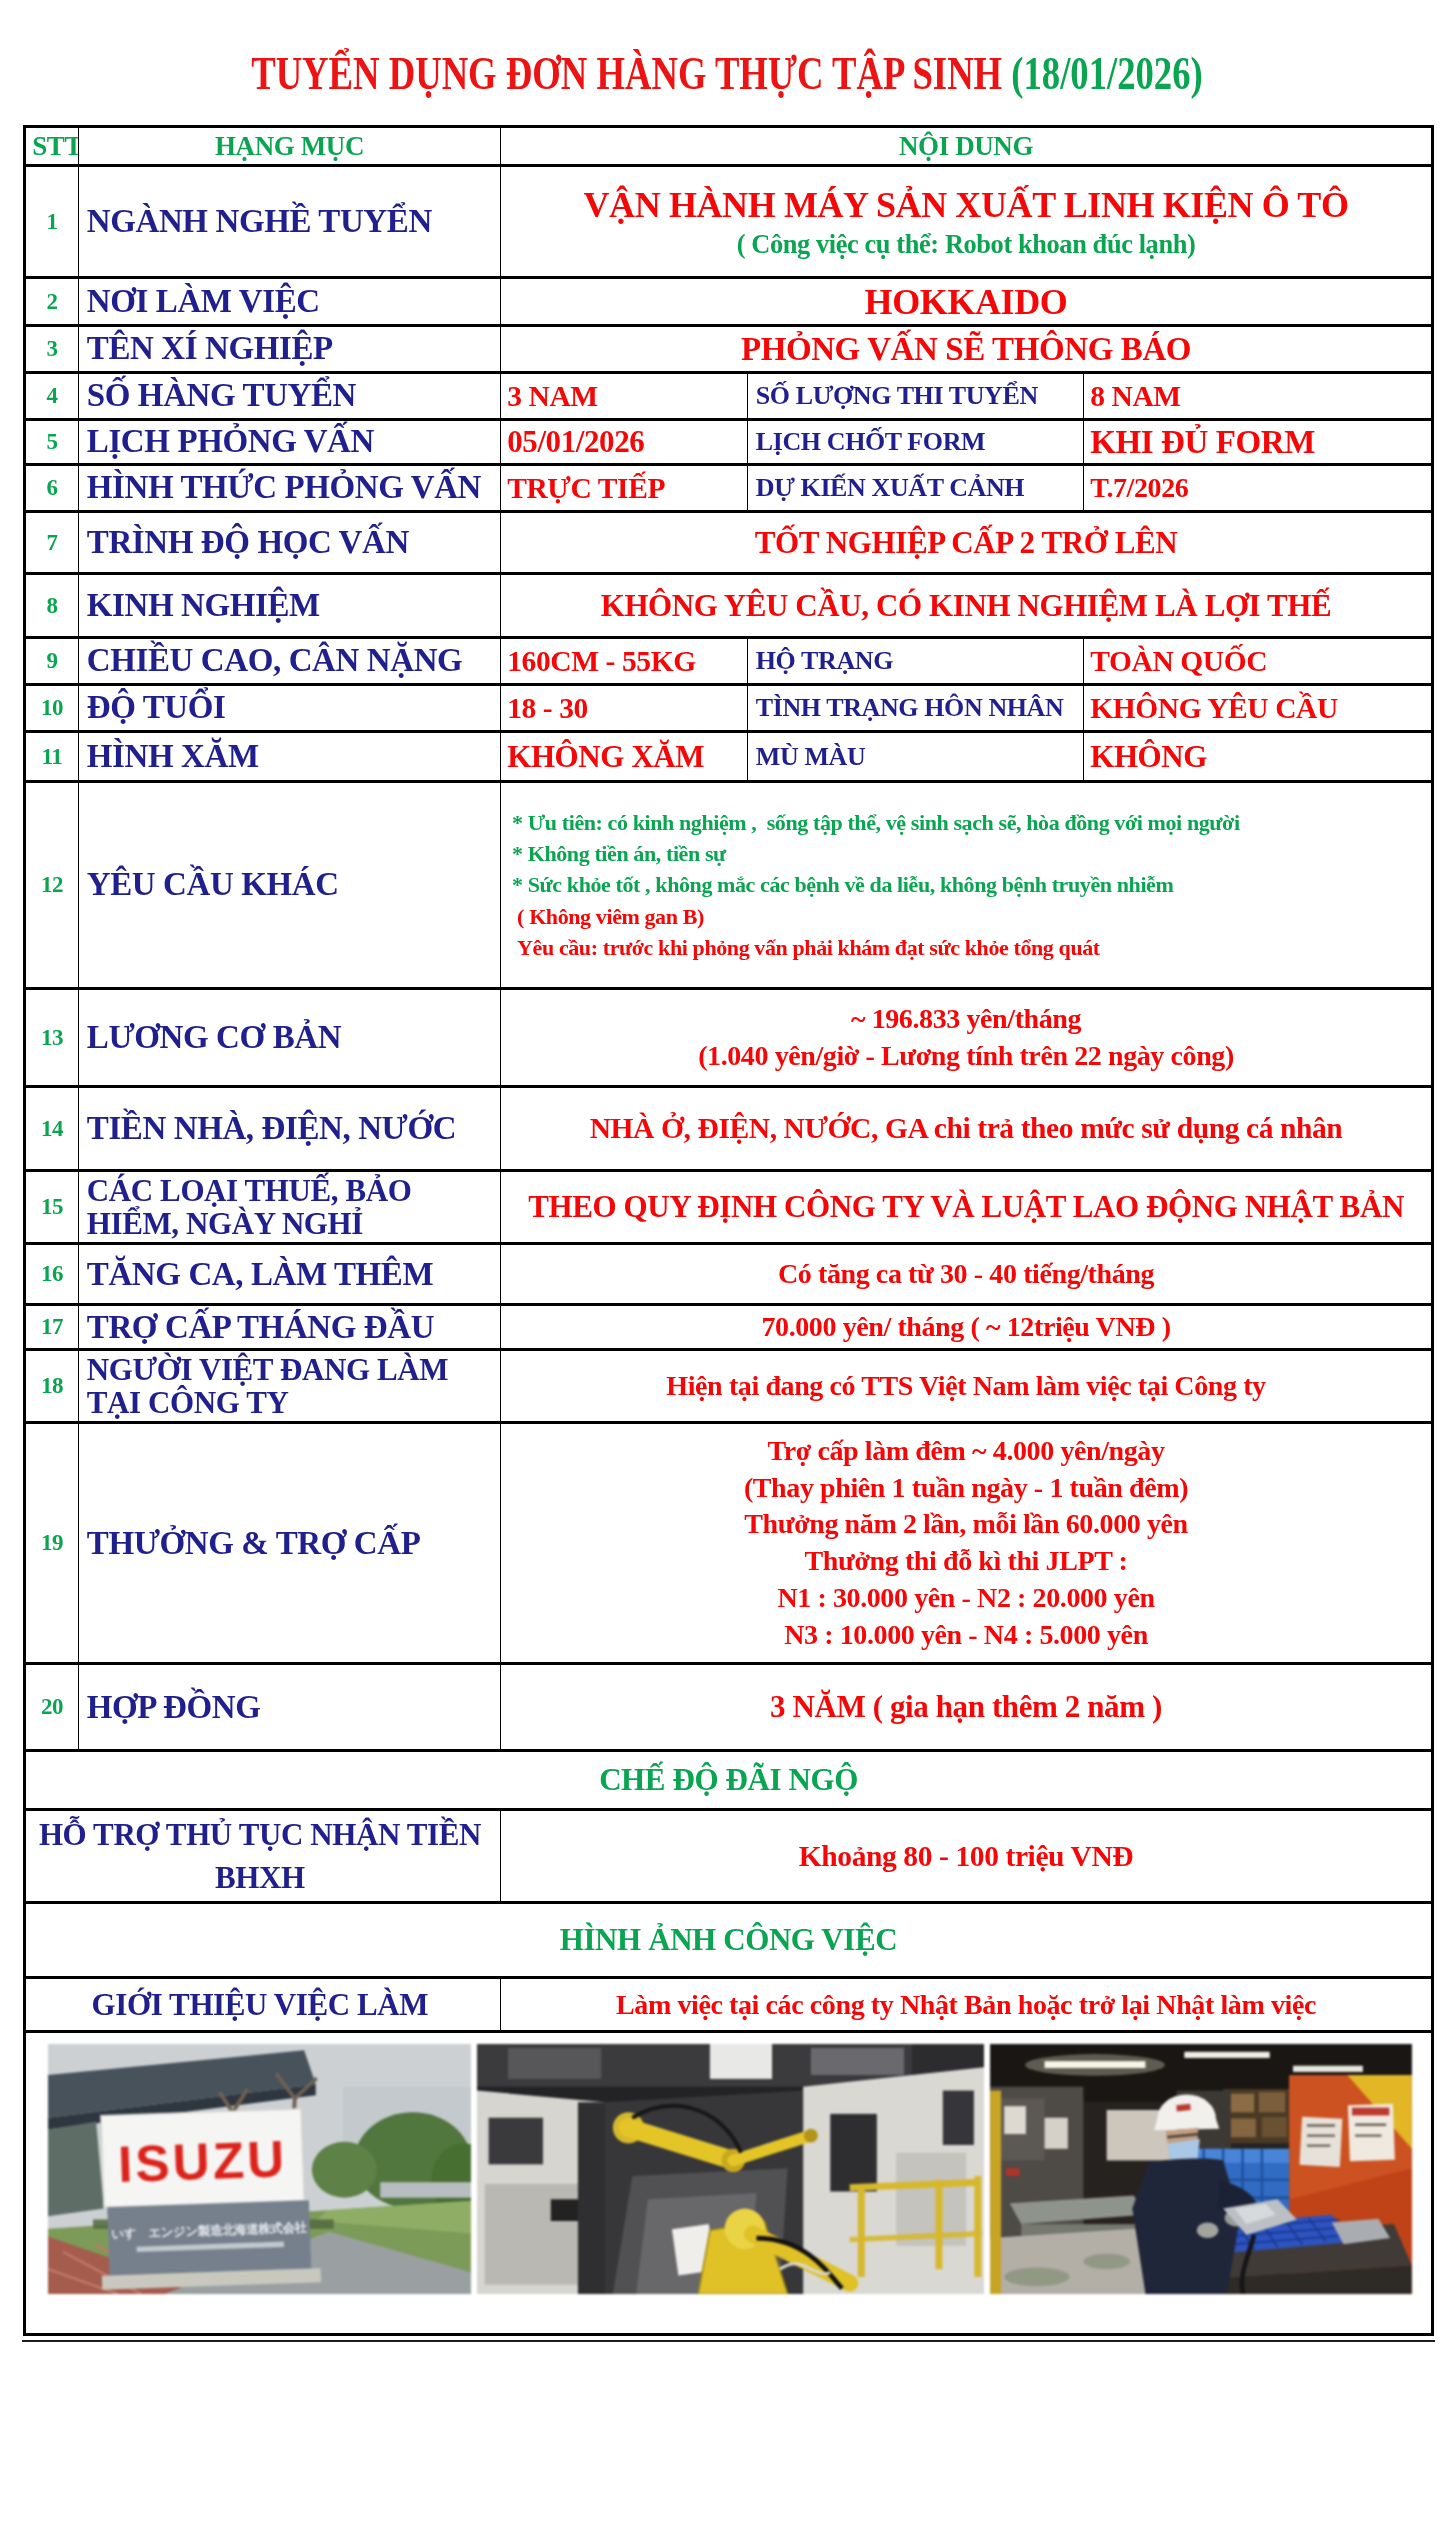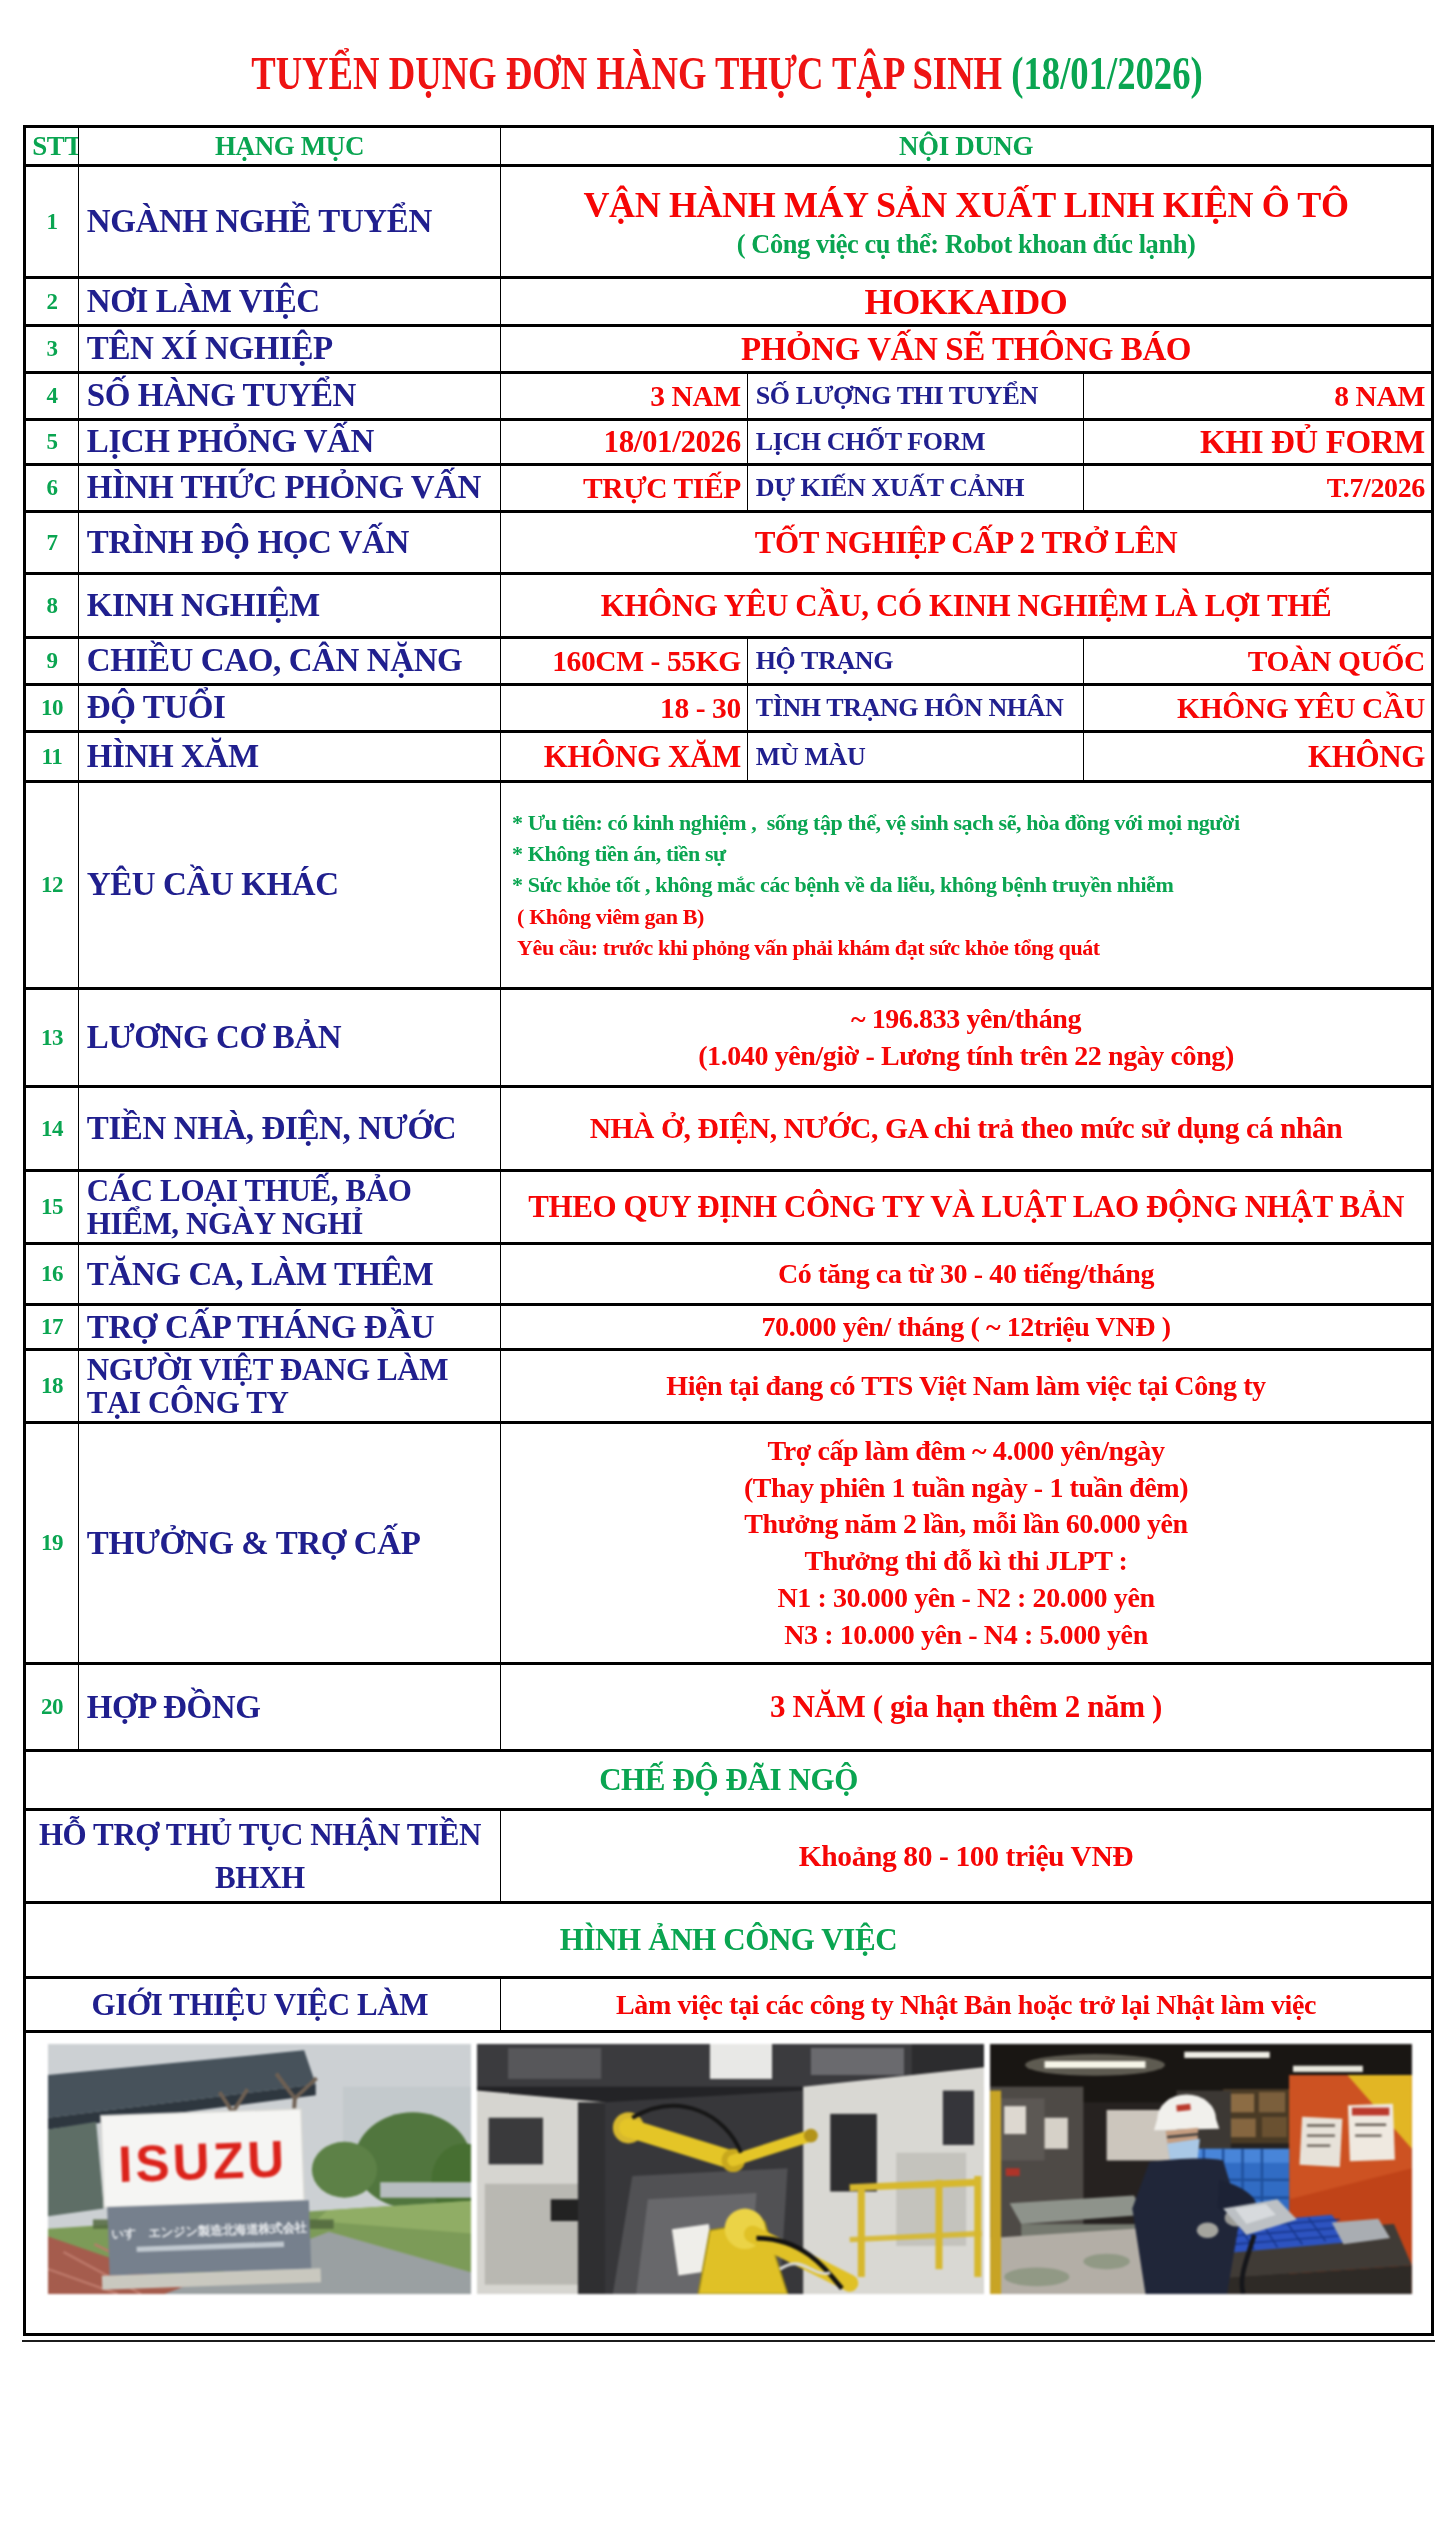--- a/index.html
+++ b/index.html
@@ -18,21 +18,21 @@
   table.doc{border-collapse:collapse;table-layout:fixed;width:1409px;margin-left:23px;border:3.1px solid #000;}
   td{border:1.6px solid #000;border-top:3.9px solid #000;border-bottom:3.9px solid #000;
      padding:1.6px 6.2px;box-sizing:border-box;overflow:hidden;vertical-align:middle;}
 
   .hd{color:#0aa551;text-align:center;font-size:27px;}
   .stt{color:#0aa551;text-align:center;font-size:23px;padding:0;}
   .lab{color:#201f8e;font-size:33px;line-height:1.08;text-align:left;padding-left:7.8px;}
   .lab.small{font-size:31px;margin-left:44px;}
   .lab.centered{text-align:center;padding-left:0;}
   .lab2{color:#201f8e;font-size:26px;text-align:left;padding-left:7.8px;}
-  .v{color:#f60606;text-align:right;font-size:29.5px;}
+  .v{color:#f60606;text-align:left;font-size:29.5px;}
   .cnt{color:#f60606;text-align:center;}
   .sec-cell{color:#0aa551;text-align:center;font-size:31px;}.s36{font-size:28px}.s38{font-size:29.5px}.s40{font-size:31px}
   .s42{font-size:33px}.s46{font-size:36px}
   .ml{line-height:1.32;}
   .pre{white-space:pre-wrap;}
   .r1sub{color:#0aa551;font-size:26.4px;line-height:1.25;}
   .r1main{font-size:36px;line-height:1.3;}
   .req{color:#0aa551;font-size:22px;text-align:left;line-height:1.43;padding-left:11px;}
   .req .rl{color:#f60606;}
   .lh14{line-height:1.4;}
@@ -96,21 +96,21 @@
     <td class="stt">4</td>
     <td class="lab">SỐ HÀNG TUYỂN</td>
     <td class="v">3 NAM</td>
     <td class="lab2">SỐ LƯỢNG  THI TUYỂN</td>
     <td class="v">8 NAM</td>
   </tr>
 
   <tr style="height:45px">
     <td class="stt">5</td>
     <td class="lab">LỊCH PHỎNG VẤN</td>
-    <td class="v s40">18/01/2026</td>
+    <td class="v s40">05/01/2026</td>
     <td class="lab2">LỊCH CHỐT FORM</td>
     <td class="v s42">KHI ĐỦ FORM</td>
   </tr>
 
   <tr style="height:47px">
     <td class="stt">6</td>
     <td class="lab">HÌNH THỨC PHỎNG VẤN</td>
     <td class="v">TRỰC TIẾP</td>
     <td class="lab2">DỰ KIẾN XUẤT CẢNH</td>
     <td class="v s36">T.7/2026</td>

